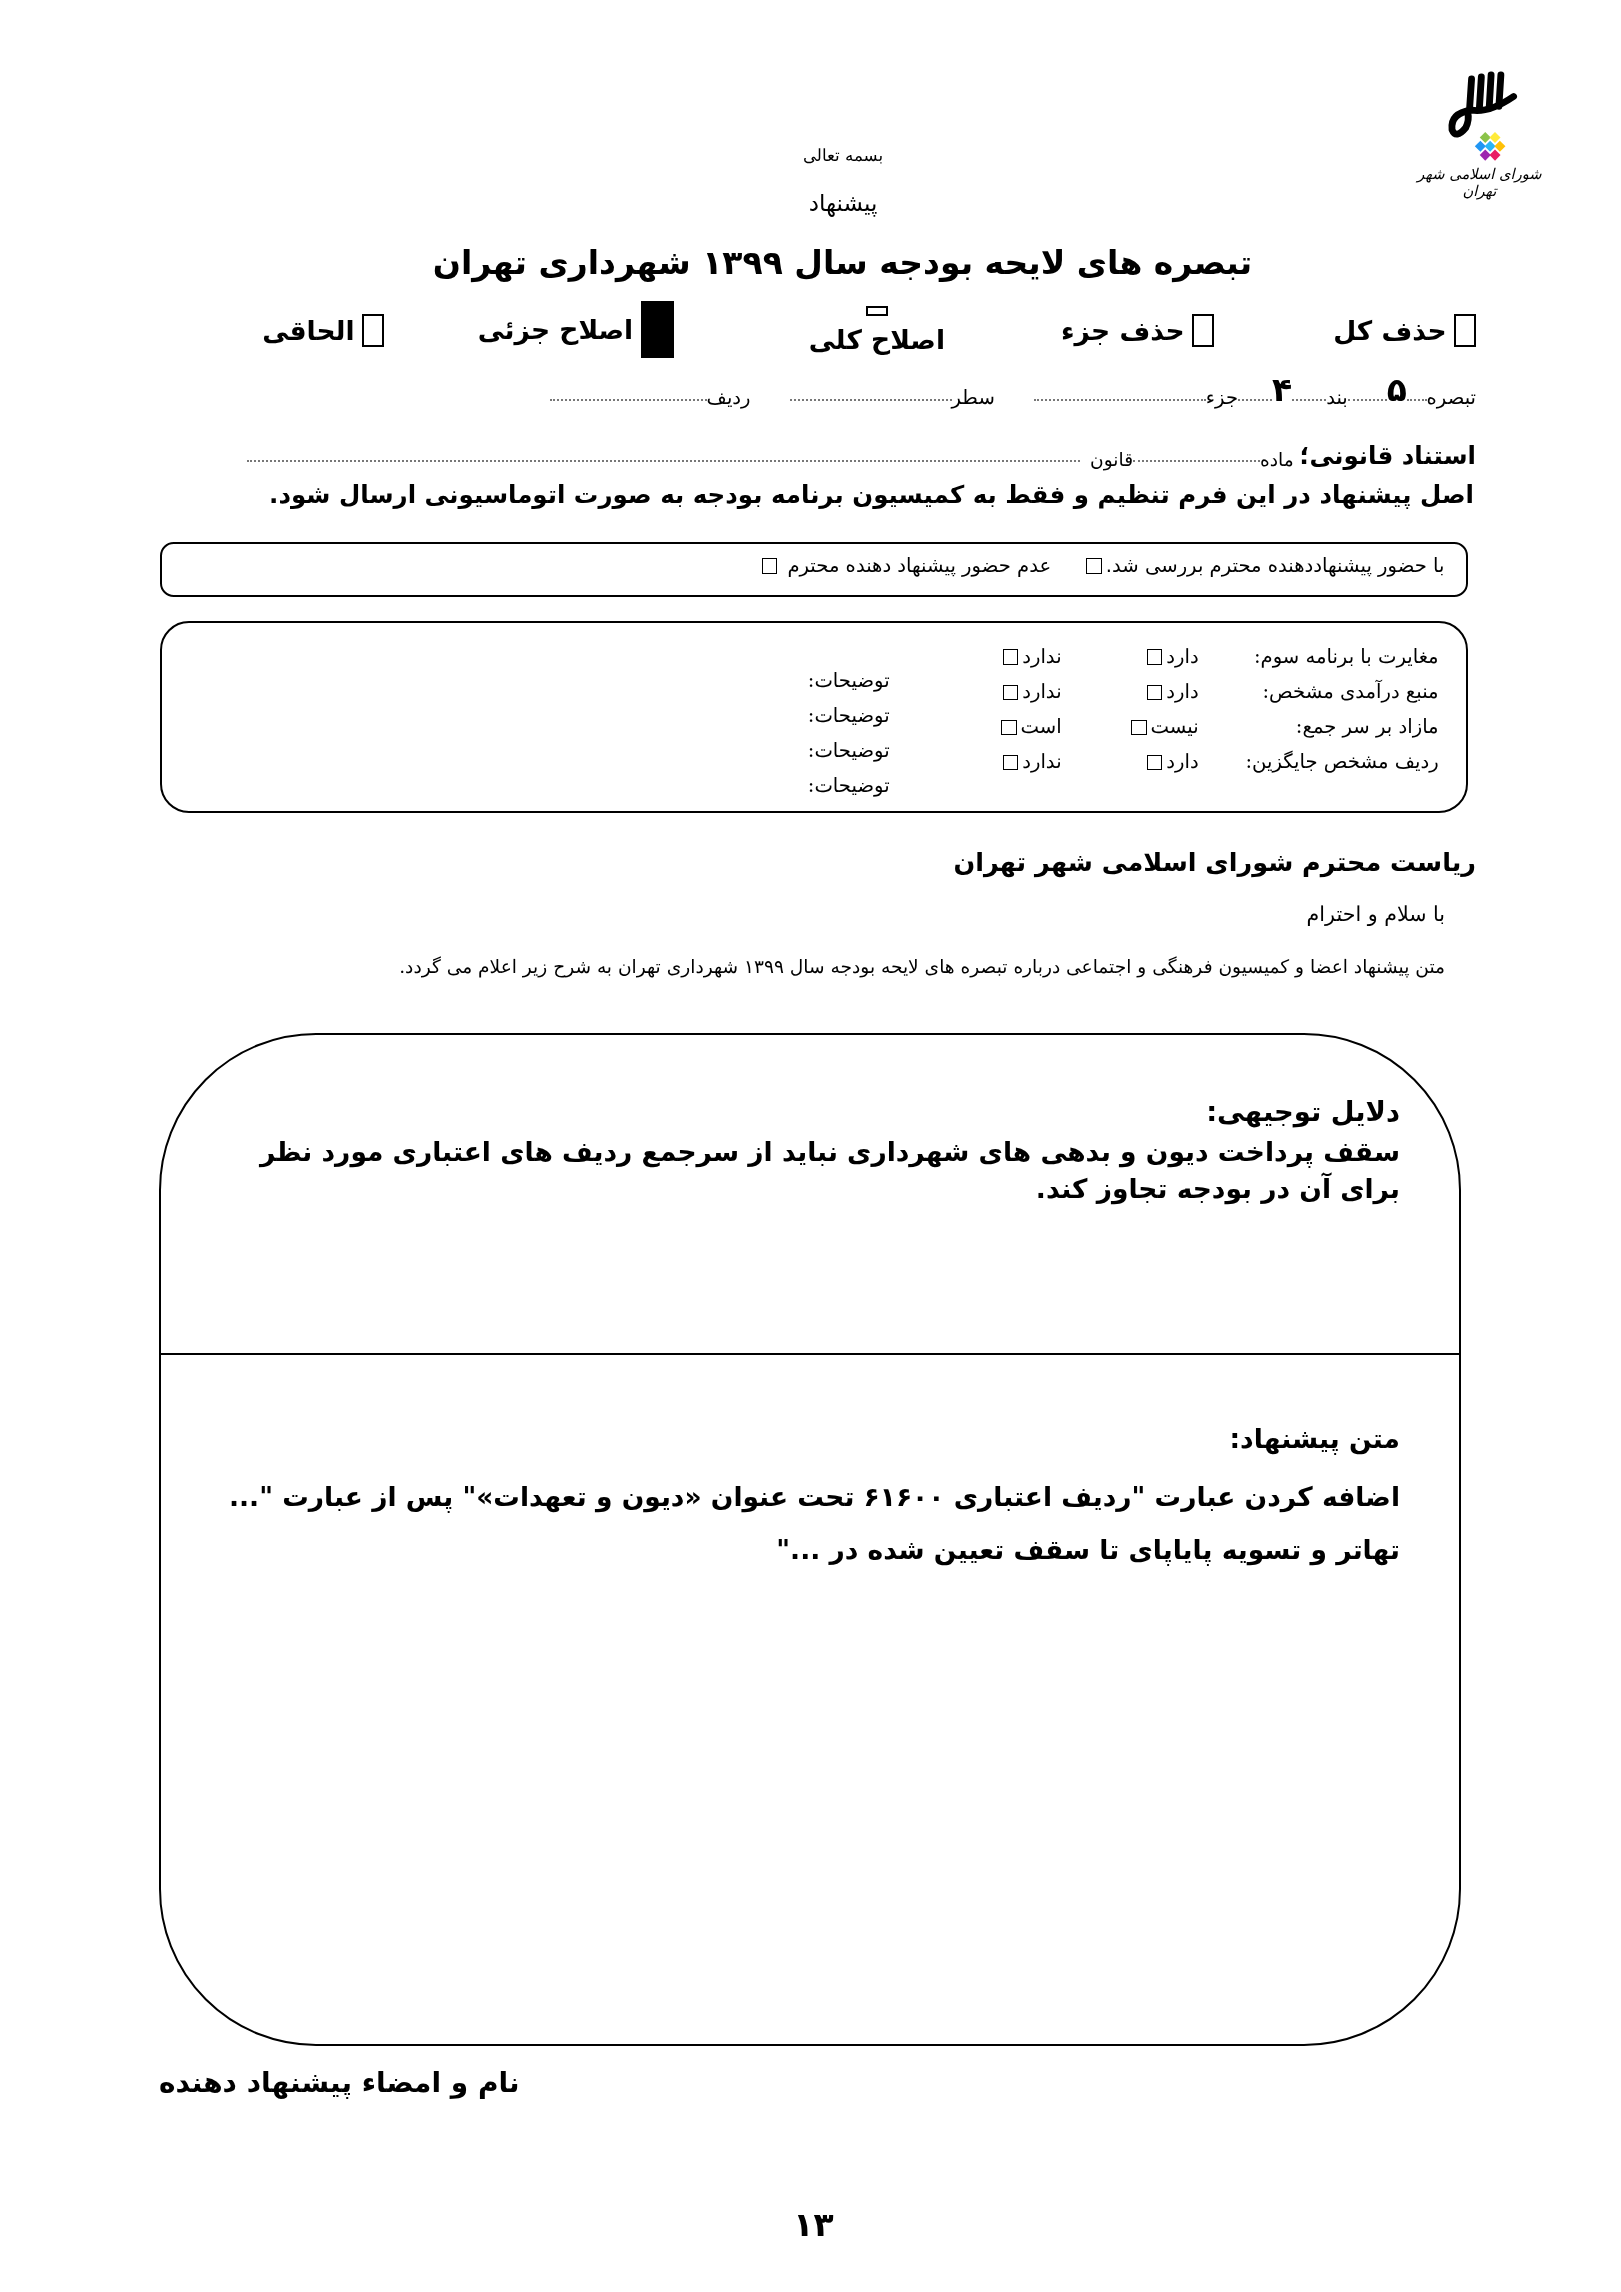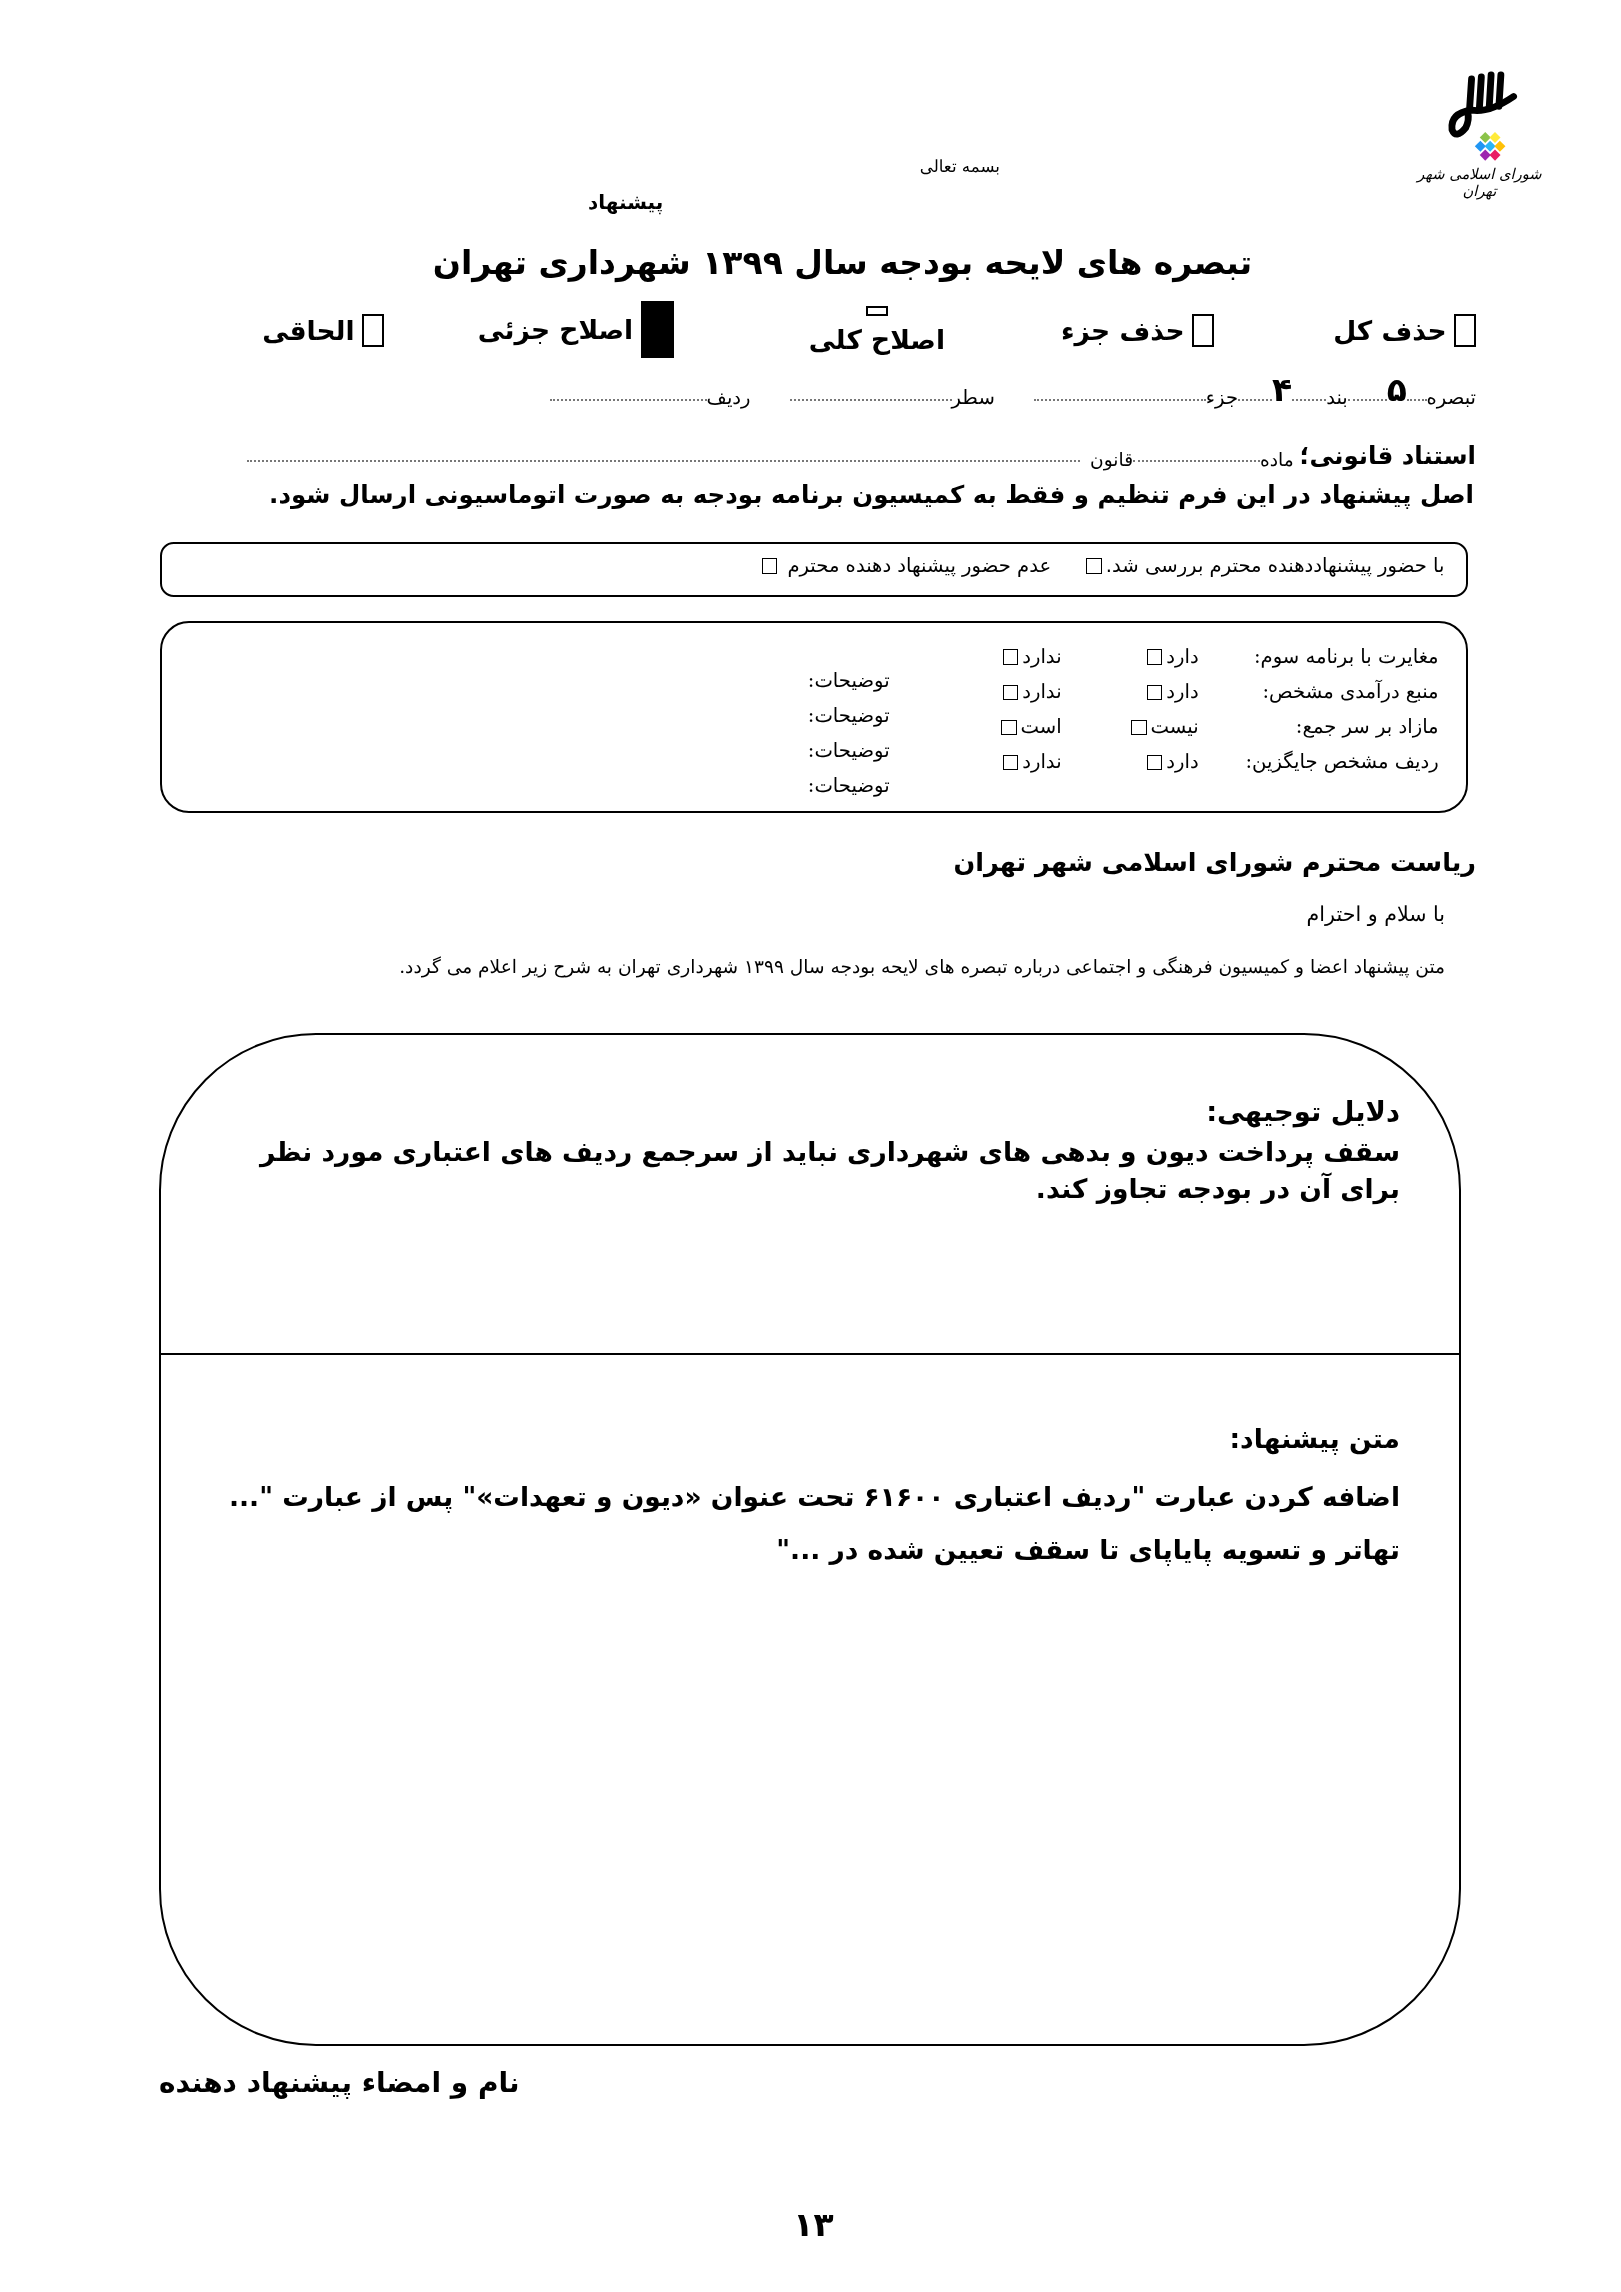--- a/index.html
+++ b/index.html
@@ -7,22 +7,22 @@
     width: 1621px; height: 2293px; position: relative; overflow: hidden;
     font-family: "DejaVu Sans", sans-serif; color: #000;
   }
   .abs { position: absolute; }
   .rtl { direction: rtl; unicode-bidi: embed; }
 
   
   #logo { left: 1411px; top: 69px; width: 127px; height: 127px; }
   #logo-caption { left: 1411px; top: 165px; width: 137px; text-align: center; font-family: "DejaVu Serif", serif; font-style: italic; font-size: 14.7px; }
 
-  #basmala { left: 686px; top: 145px; width: 314px; font-size: 16.7px; font-family: "DejaVu Serif", serif; margin-top: 11px; }
-  #doc-title { left: 588px; top: 190px; width: 510px; text-align: left; font-size: 20px; font-weight: bold; }
+  #basmala { left: 686px; top: 145px; width: 314px; text-align: center; font-size: 16.7px; font-family: "DejaVu Serif", serif; }
+  #doc-title { left: 588px; top: 190px; width: 510px; text-align: center; font-size: 23px; font-weight: normal; }
   #doc-subtitle { left: 372px; top: 243px; width: 941px; text-align: center; font-size: 33px; font-weight: bold; }
 
   
   .opt { top: 306px; height: 49px; display: flex; align-items: center; gap: 7.8px; font-size: 26.5px; font-weight: bold; }
   .chk { display: inline-block; width: 21.6px; height: 33px; border: 2px solid #000; box-sizing: border-box; background: #fff; }
   .chk.filled { width: 33px; height: 57px; background: #000; }
 
   
   #ref-row { right: 145px; top: 370px; width: 1313px; height: 39px; display: flex; align-items: flex-end; font-size: 19.6px; font-family: "DejaVu Serif", serif; }
   .dots { border-bottom: 2px dotted #777; height: 0; margin-bottom: 7.8px; }

